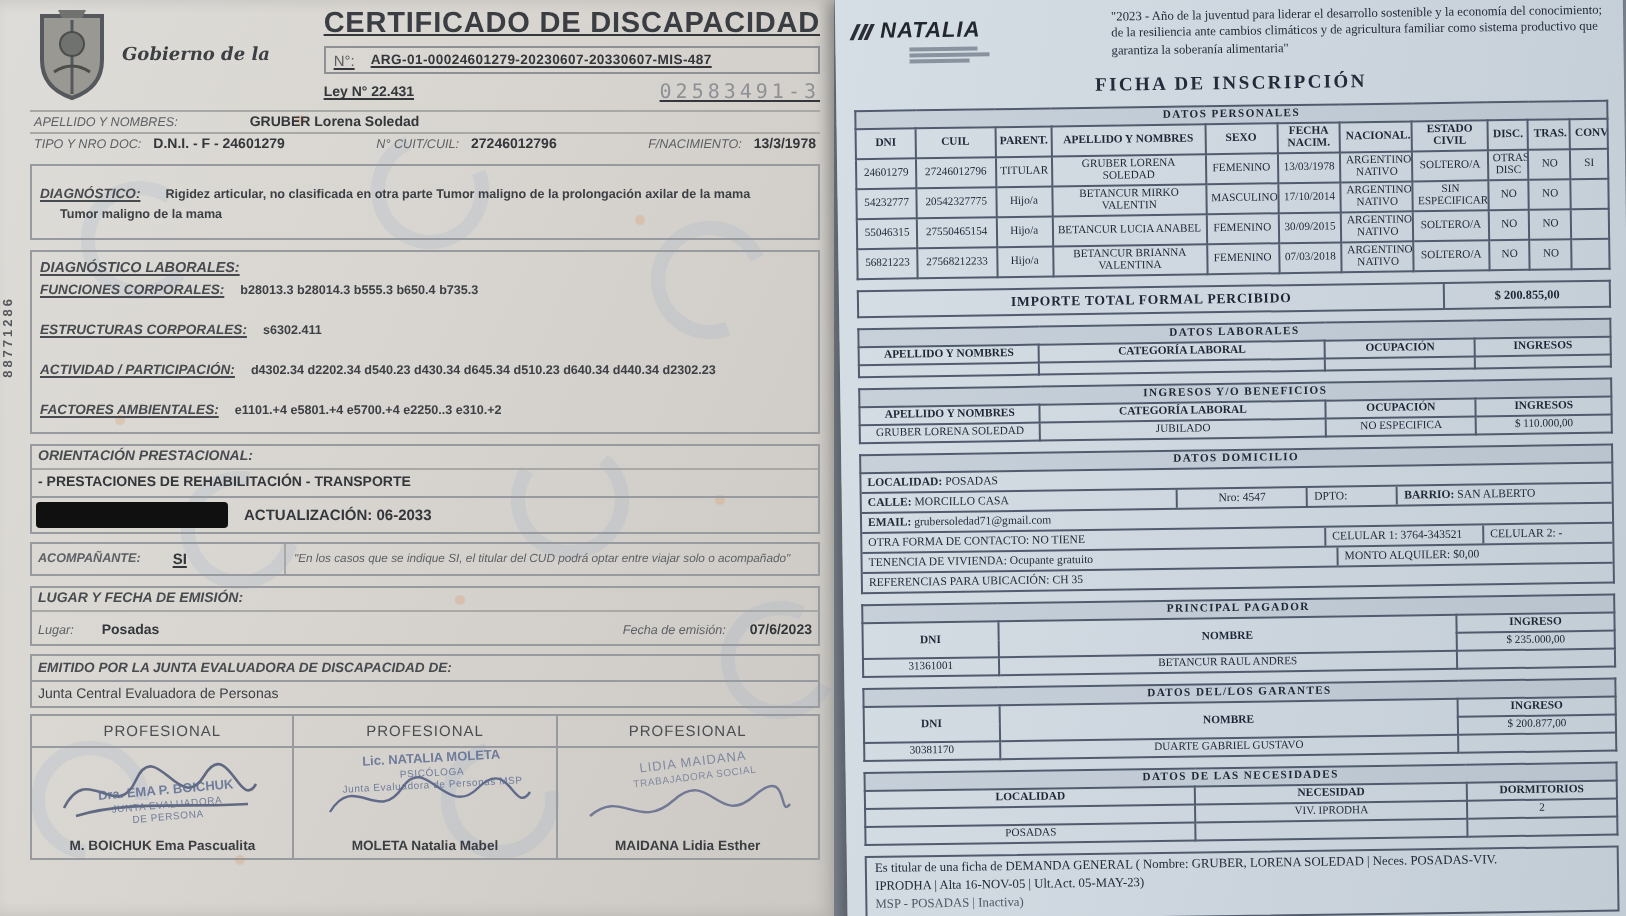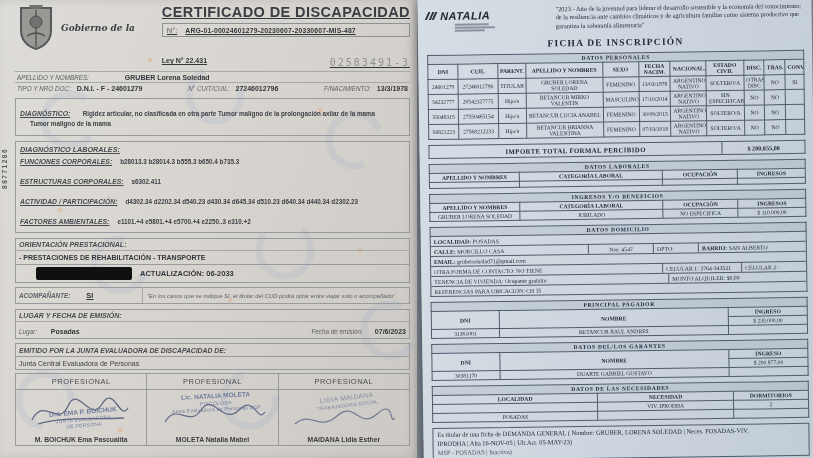--- a/index.html
+++ b/index.html
@@ -17,38 +17,38 @@
   .lhead-left{display:flex;width:158px;align-items:center;}
   .org{font-family:"DejaVu Serif",serif;font-style:italic;font-weight:bold;line-height:1.15;
         color:#3c3f43;margin-left:4px;}
   .org .o1{font-size:7px;}
   .org .o2,.org .o3{font-size:9px;}
   .lhead-right{flex:1;text-decoration:underline;}
   .ltitle{font-size:14.5px;font-weight:bold;letter-spacing:.4px;color:#3a3d42;white-space:nowrap;}
   .nobox{border:1px solid #8d9095;display:flex;align-items:center;margin-top:3px;padding:1.5px 4px;}
   .nobox .nlabel{font-size:7.5px;color:#5a5d62;margin-right:8px;}
   .nobox .nval{font-size:6.8px;font-weight:bold;letter-spacing:.2px;}
-  .leyrow{display:flex;justify-content:space-between;align-items:flex-start;margin-top:20px;}
+  .leyrow{display:flex;justify-content:space-between;align-items:center;margin-top:4px;}
   .ley{font-size:7px;font-weight:bold;}
   .serial{font-family:"DejaVu Sans Mono",monospace;font-size:10px;letter-spacing:2px;color:#8d9095;}
   .frow{display:flex;border-top:1px solid #a8a8a6;padding:1.5px 2px;align-items:baseline;}
   .frow:last-of-type{border-bottom:1px solid #a8a8a6;}
   .flabel{font-style:italic;font-size:6.3px;color:#5d6065;margin-right:6px;white-space:nowrap;}
   .fval{font-size:7px;font-weight:bold;white-space:nowrap;}
   .spread{justify-content:space-between;}
   .pair{display:flex;align-items:baseline;}
   .lbox{border:1px solid #979a9e;margin-top:5px;padding:3px 4px;position:relative;}
   .ulabel{font-style:italic;font-size:6.8px;font-weight:bold;text-decoration:underline;
         color:#474a4f;margin-right:8px;white-space:nowrap;}
   .dtext{font-size:6.3px;font-weight:bold;color:#3c3f44;}
   .dfrow{margin-bottom:13px;display:flex;align-items:baseline;}
   .dfrow:last-child{margin-bottom:4px;}
   .sechead{font-style:italic;font-size:7px;font-weight:bold;color:#474a4f;padding:2px 3px;}
   .secval{border-top:1px solid #a8a8a6;font-size:7px;font-weight:bold;padding:3px 3px;}
-  .redrow{border:1px solid #979a9e;border-top:none;display:flex;align-items:center;height:17px;padding:0 20px;}
+  .redrow{border:1px solid #979a9e;border-top:none;display:flex;align-items:center;height:17px;padding:0 2px;}
   .redact{width:96px;height:13px;background:#101010;border-radius:2px;margin-right:8px;}
   .acomp{border:1px solid #979a9e;margin-top:4px;display:flex;}
   .acomp-l{width:120px;border-right:1px solid #a8a8a6;display:flex;align-items:center;padding:3px;}
   .acomp-r{flex:1;font-style:italic;font-size:5.9px;color:#5d6065;display:flex;align-items:center;padding:2px 4px;}
   .si{font-size:7.5px;font-weight:bold;margin-left:10px;text-decoration:underline;}
   .lugar-vals{display:flex;justify-content:space-between;padding:6px 3px 3px;}
   .emitido{border:1px solid #979a9e;border-bottom:none;margin-top:4px;font-style:italic;
         font-size:6.8px;font-weight:bold;color:#474a4f;padding:2.5px 3px;}
   .junta{border:1px solid #979a9e;font-size:7px;padding:2.5px 3px;color:#3c3f44;}
   .profs{display:flex;margin-top:3px;border:1px solid #979a9e;}

